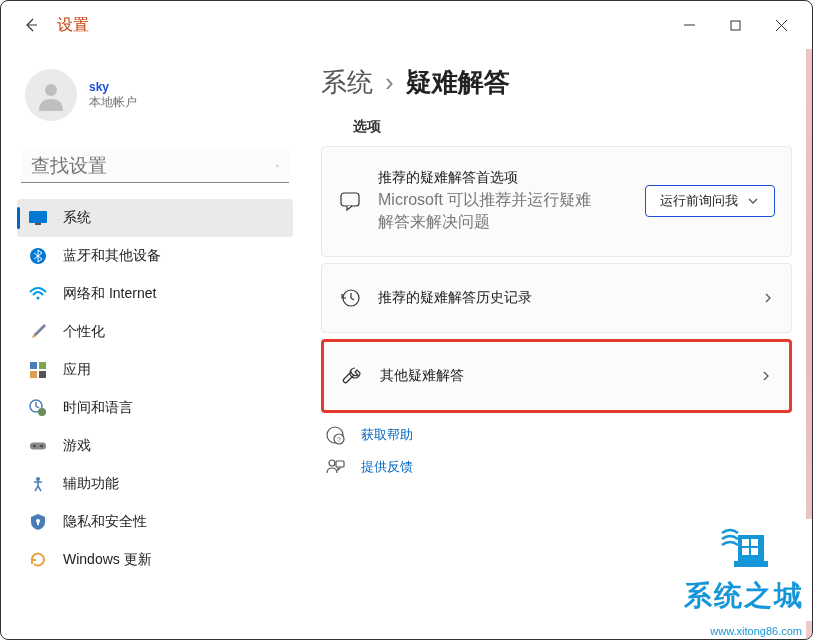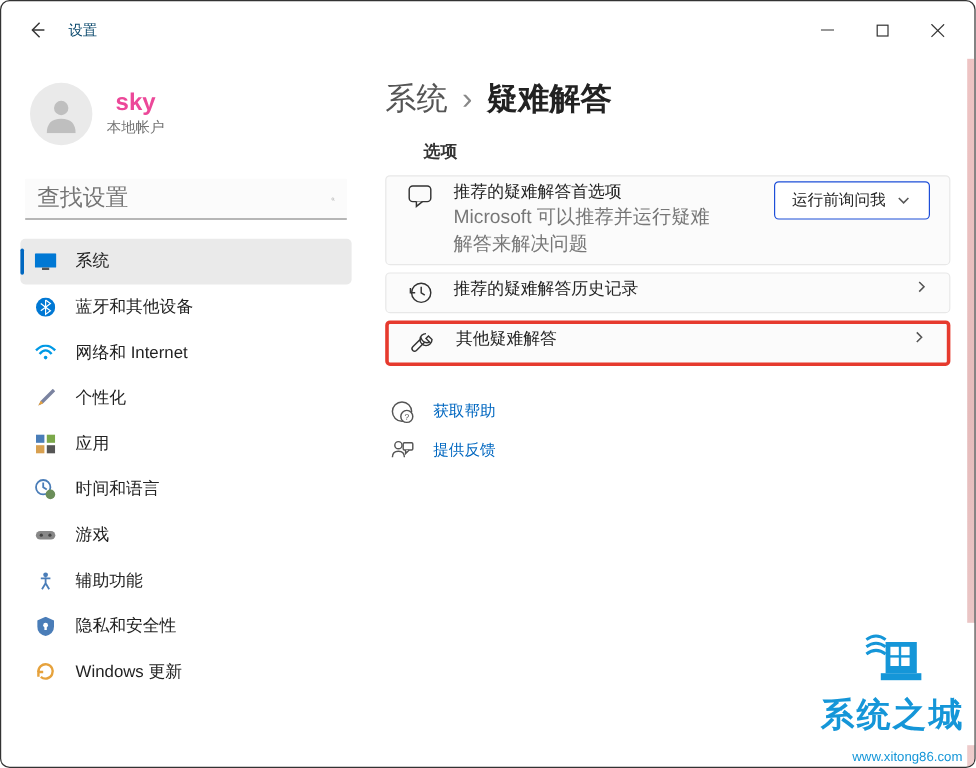--- a/index.html
+++ b/index.html
@@ -1,59 +1,59 @@
 <!DOCTYPE html>
 <html><head>
   <meta charset="utf-8">
   <style>
     * { margin: 0; padding: 0; box-sizing: border-box; font-family: "Segoe UI", "Microsoft YaHei", sans-serif; }
     body { width: 813px; height: 640px; background: #fff; position: relative; overflow: hidden; border: 1px solid #333; border-radius: 8px;}
     
     .titlebar { height: 48px; display: flex; align-items: center; padding: 0 8px; }
     .titlebar-left { display: flex; align-items: center; gap: 16px; padding-left: 12px; }
     .back-btn { width: 20px; height: 20px; display: flex; align-items: center; justify-content: center; cursor: pointer; }
-    .app-title { font-size: 12px; color: #0c4a6e; }
+    .app-title { font-size: 16px; color: #c2410c; }
     .window-controls { margin-left: auto; display: flex; gap: 0; }
     .win-btn { width: 46px; height: 32px; display: flex; align-items: center; justify-content: center; cursor: pointer; }
     
     .main-layout { display: flex; height: calc(100% - 48px); }
     
     .sidebar { width: 300px; padding: 12px 8px 12px 16px; }
     .user-block { display: flex; align-items: center; gap: 12px; padding: 8px 8px 20px 8px; }
     .avatar { width: 52px; height: 52px; border-radius: 50%; background: #eaeaea; display: flex; align-items: center; justify-content: center; }
-    .user-text .username { font-size: 20px; font-weight: 600; color: #ec4899; text-align: center; }
+    .user-text .username { font-size: 12px; font-weight: 600; color: #1d4ed8; }
     .user-text .usertype { font-size: 12px; color: #737373; }
     
     .search-box { display: flex; align-items: center; background: #fbfbfb; border-bottom: 1px solid #888; height: 34px; padding: 0 10px; margin: 8px 4px 16px 4px; }
     .search-box input { flex: 1; border: none; outline: none; background: transparent; font-size: 19px; color: #555; }
     .search-icon { width: 16px; height: 16px; color: #555; }
     
     .nav-list { list-style: none; }
     .nav-item { display: flex; align-items: center; gap: 16px; height: 38px; padding: 0 12px; border-radius: 4px; cursor: pointer; font-size: 14px; color: #222; position: relative; }
     .nav-item.active { background: #eaeaea; }
     .nav-item.active::before { content: ""; position: absolute; left: 0; top: 8px; bottom: 8px; width: 3px; background: #0067c0; border-radius: 2px; }
     .nav-icon { width: 18px; height: 18px; display: flex; align-items: center; justify-content: center; }
     
     .content { flex: 1; padding: 16px 20px; overflow-y: auto; }
     .breadcrumb { display: flex; align-items: center; gap: 12px; font-size: 26px; font-weight: 600; color: #222; margin-bottom: 18px; }
     .crumb-sep { color: #888; font-weight: 400; }
     .crumb-parent { color: #555; font-weight: 400; }
     
     .section-label { font-size: 14px; font-weight: 600; color: #333; margin-bottom: 10px; margin-left: 32px; }
     
-    .card { background: #fbfbfb; border: 1px solid #e8e8e8; border-radius: 4px; padding: 4px 16px; margin-bottom: 6px; display: flex; align-items: flex-start; gap: 16px; cursor: pointer; }
+    .card { background: #fbfbfb; border: 1px solid #e8e8e8; border-radius: 4px; padding: 22px 16px; margin-bottom: 6px; display: flex; align-items: center; gap: 16px; cursor: pointer; }
     .card.highlight { border: 3px solid #e63a2e; }
     .card-icon { width: 24px; height: 24px; flex-shrink: 0; display: flex; align-items: center; justify-content: center; color: #333; }
     .card-body { flex: 1; }
     .card-title { font-size: 14px; color: #222; }
     .card-sub { font-size: 16px; color: #777; margin-top: 2px; line-height: 1.4; max-width: 220px;}
     .card-action { display: flex; align-items: center; gap: 8px; font-size: 13px; color: #222; background: #fff; border: 1px solid #1d4ed8; padding: 6px 14px; border-radius: 4px; }
     .chevron { width: 14px; height: 14px; color: #555; flex-shrink: 0;}
     
-    .help-links { margin-top: 22px; }
+    .help-links { margin-top: 6px; }
     .help-link { display: flex; align-items: center; gap: 16px; height: 32px; font-size: 13px; color: #0067c0; cursor: pointer; padding-left: 4px;}
     .help-link-icon { width: 20px; height: 20px; color: #555;}
     
     .watermark { position: absolute; right: 0; bottom: 18px; display: flex; align-items: center; gap: 10px; background: #fff; padding: 6px 8px 6px 0; flex-direction: column; }
     .watermark-logo { width: 48px; height: 42px; }
     .watermark-text { font-size: 28px; font-weight: 700; color: #1596d8; letter-spacing: 2px; }
     .watermark-url { position: absolute; right: 10px; bottom: 2px; font-size: 11px; color: #1596d8; }
     .edgebar { position: absolute; right: 0; top: 48px; bottom: 0; width: 6px; background: linear-gradient(#d88, #c77, #d99); opacity:0.5;}
   </style>
 </head>

